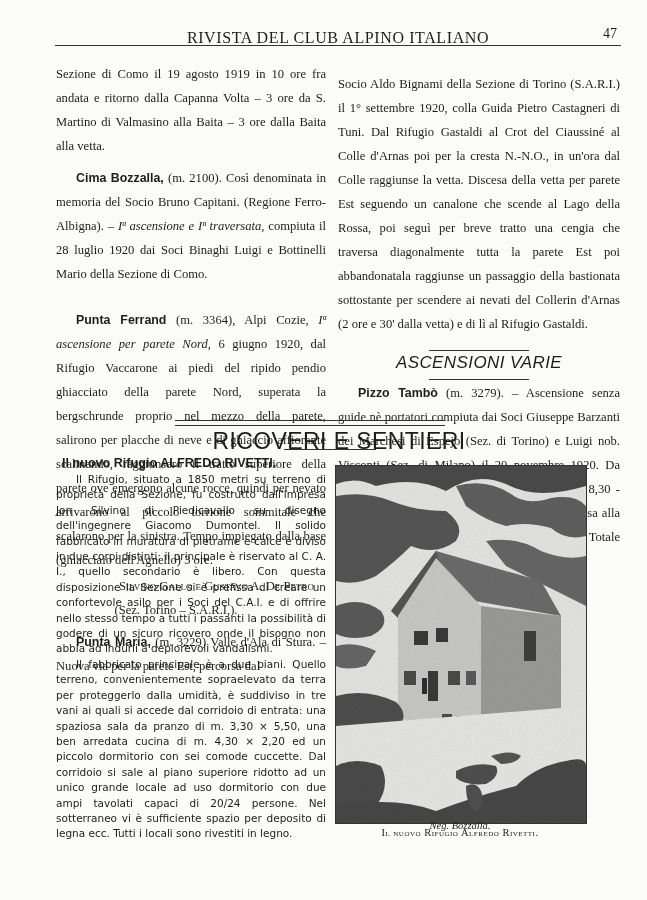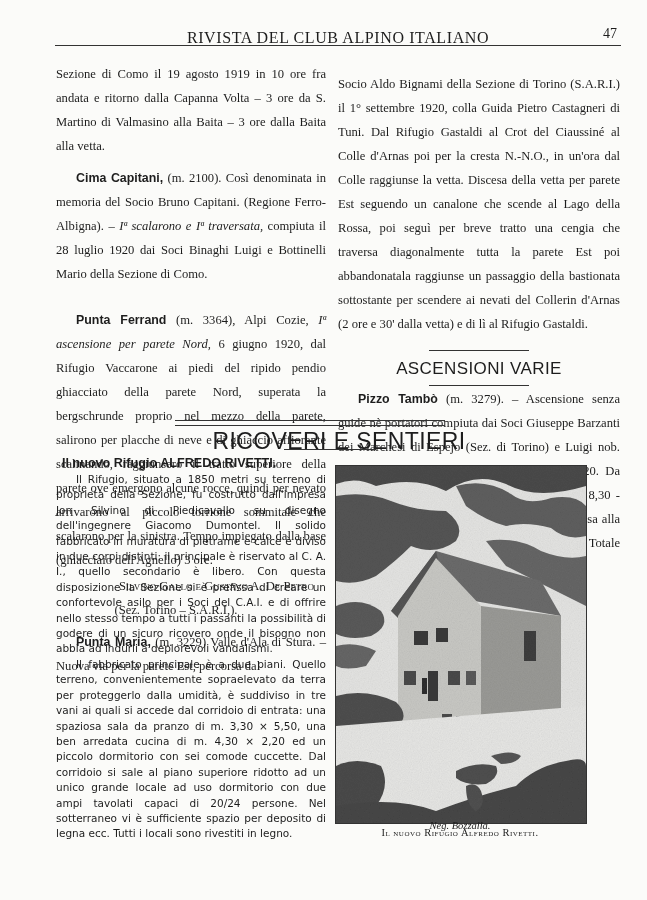--- a/index.html
+++ b/index.html
@@ -43,38 +43,38 @@
 <div class="header">
   <span class="title">RIVISTA DEL CLUB ALPINO ITALIANO</span>
   <span class="pgnum">47</span>
   <div class="rule"></div>
 </div>
 
 <div class="col colL" style="top:62px;">
   <p>Sezione di Como il 19 agosto 1919 in 10 ore fra andata e ritorno dalla Capanna Volta – 3 ore da S. Martino di Valmasino alla Baita – 3 ore dalla Baita alla vetta.</p>
 
   <p class="indent gap" style="margin-top:10px;">
-    <b class="sans">Cima Capitani,</b><span> (m. 2100). Così denominata in memoria del Socio Bruno Capitani. (Regione Ferro-Albigna). – </span><i>Iª scalarono e Iª traversata,</i><span> compiuta il 28 luglio 1920 dai Soci Binaghi Luigi e Bottinelli Mario della Sezione di Como.</span>
+    <b class="sans">Cima Bozzalla,</b><span> (m. 2100). Così denominata in memoria del Socio Bruno Capitani. (Regione Ferro-Albigna). – </span><i>Iª ascensione e Iª traversata,</i><span> compiuta il 28 luglio 1920 dai Soci Binaghi Luigi e Bottinelli Mario della Sezione di Como.</span>
   </p>
 
   <p class="indent" style="margin-top:22px;">
     <b class="sans">Punta Ferrand</b><span> (m. 3364), Alpi Cozie, </span><i>Iª ascensione per parete Nord,</i><span> 6 giugno 1920, dal Rifugio Vaccarone ai piedi del ripido pendio ghiacciato della parete Nord, superata la bergschrunde proprio nel mezzo della parete, salirono per placche di neve e di ghiaccio affiorante scalinando, raggiunsero il tratto superiore della parete ove emergono alcune rocce, quindi per nevato arrivarono al piccolo torrione sommitale che scalarono per la sinistra. Tempo impiegato dalla base (ghiacciaio dell'Agnello) 3 ore.</span>
   </p>
   <p class="sig" style="margin-top:2px;">Silvino Gallo e Gustavo A. De Petro</p>
   <p class="sig2">(Sez. Torino – S.A.R.I,).</p>
 
   <p class="indent" style="margin-top:8px;">
     <b class="sans">Punta Maria,</b><span> (m. 3229) Valle d'Ala di Stura. – Nuova via per la parete Est, percorsa dal</span>
   </p>
 </div>
 
 <div class="col colR" style="top:72px;">
   <p>Socio Aldo Bignami della Sezione di Torino (S.A.R.I.) il 1° settembre 1920, colla Guida Pietro Castagneri di Tuni. Dal Rifugio Gastaldi al Crot del Ciaussiné al Colle d'Arnas poi per la cresta N.-N.O., in un'ora dal Colle raggiunse la vetta. Discesa della vetta per parete Est seguendo un canalone che scende al Lago della Rossa, poi seguì per breve tratto una cengia che traversa diagonalmente tutta la parete Est poi abbandonatala raggiunse un passaggio della bastionata sottostante per scendere ai nevati del Collerin d'Arnas (2 ore e 30' dalla vetta) e di lì al Rifugio Gastaldi.</p>
   <div class="rule-short" style="margin-top:14px;"></div>
-  <div class="sec-head" style="margin-top:6px;">ASCENSIONI VARIE</div>
+  <div class="sec-head" style="font-style:italic;">ASCENSIONI VARIE</div>
   <div class="rule-short" style="margin-top:4px;"></div>
   <p class="indent" style="margin-top:1px;">
     <b class="sans">Pizzo Tambò</b><span> (m. 3279). – Ascensione senza guide nè portatori compiuta dai Soci Giuseppe Barzanti dei Marchesi di Espejo (Sez. di Torino) e Luigi nob. Visconti (Sez. di Milano) il 20 novembre 1920. Da Chiavenna, a piedi, alla Dogana di Spluga ore 8,30 - dalla Dogana alla vetta ore 4 – dalla vetta, discesa alla Dogana, ore 2 - dalla Dogana a Chiavenna ore 6. Totale ore 20 ½.</span>
   </p>
 </div>
 
 <div class="dbl-rule"></div>
 <div class="sec2">RICOVERI E SENTIERI</div>
 <div class="sec2-under"></div>
 

